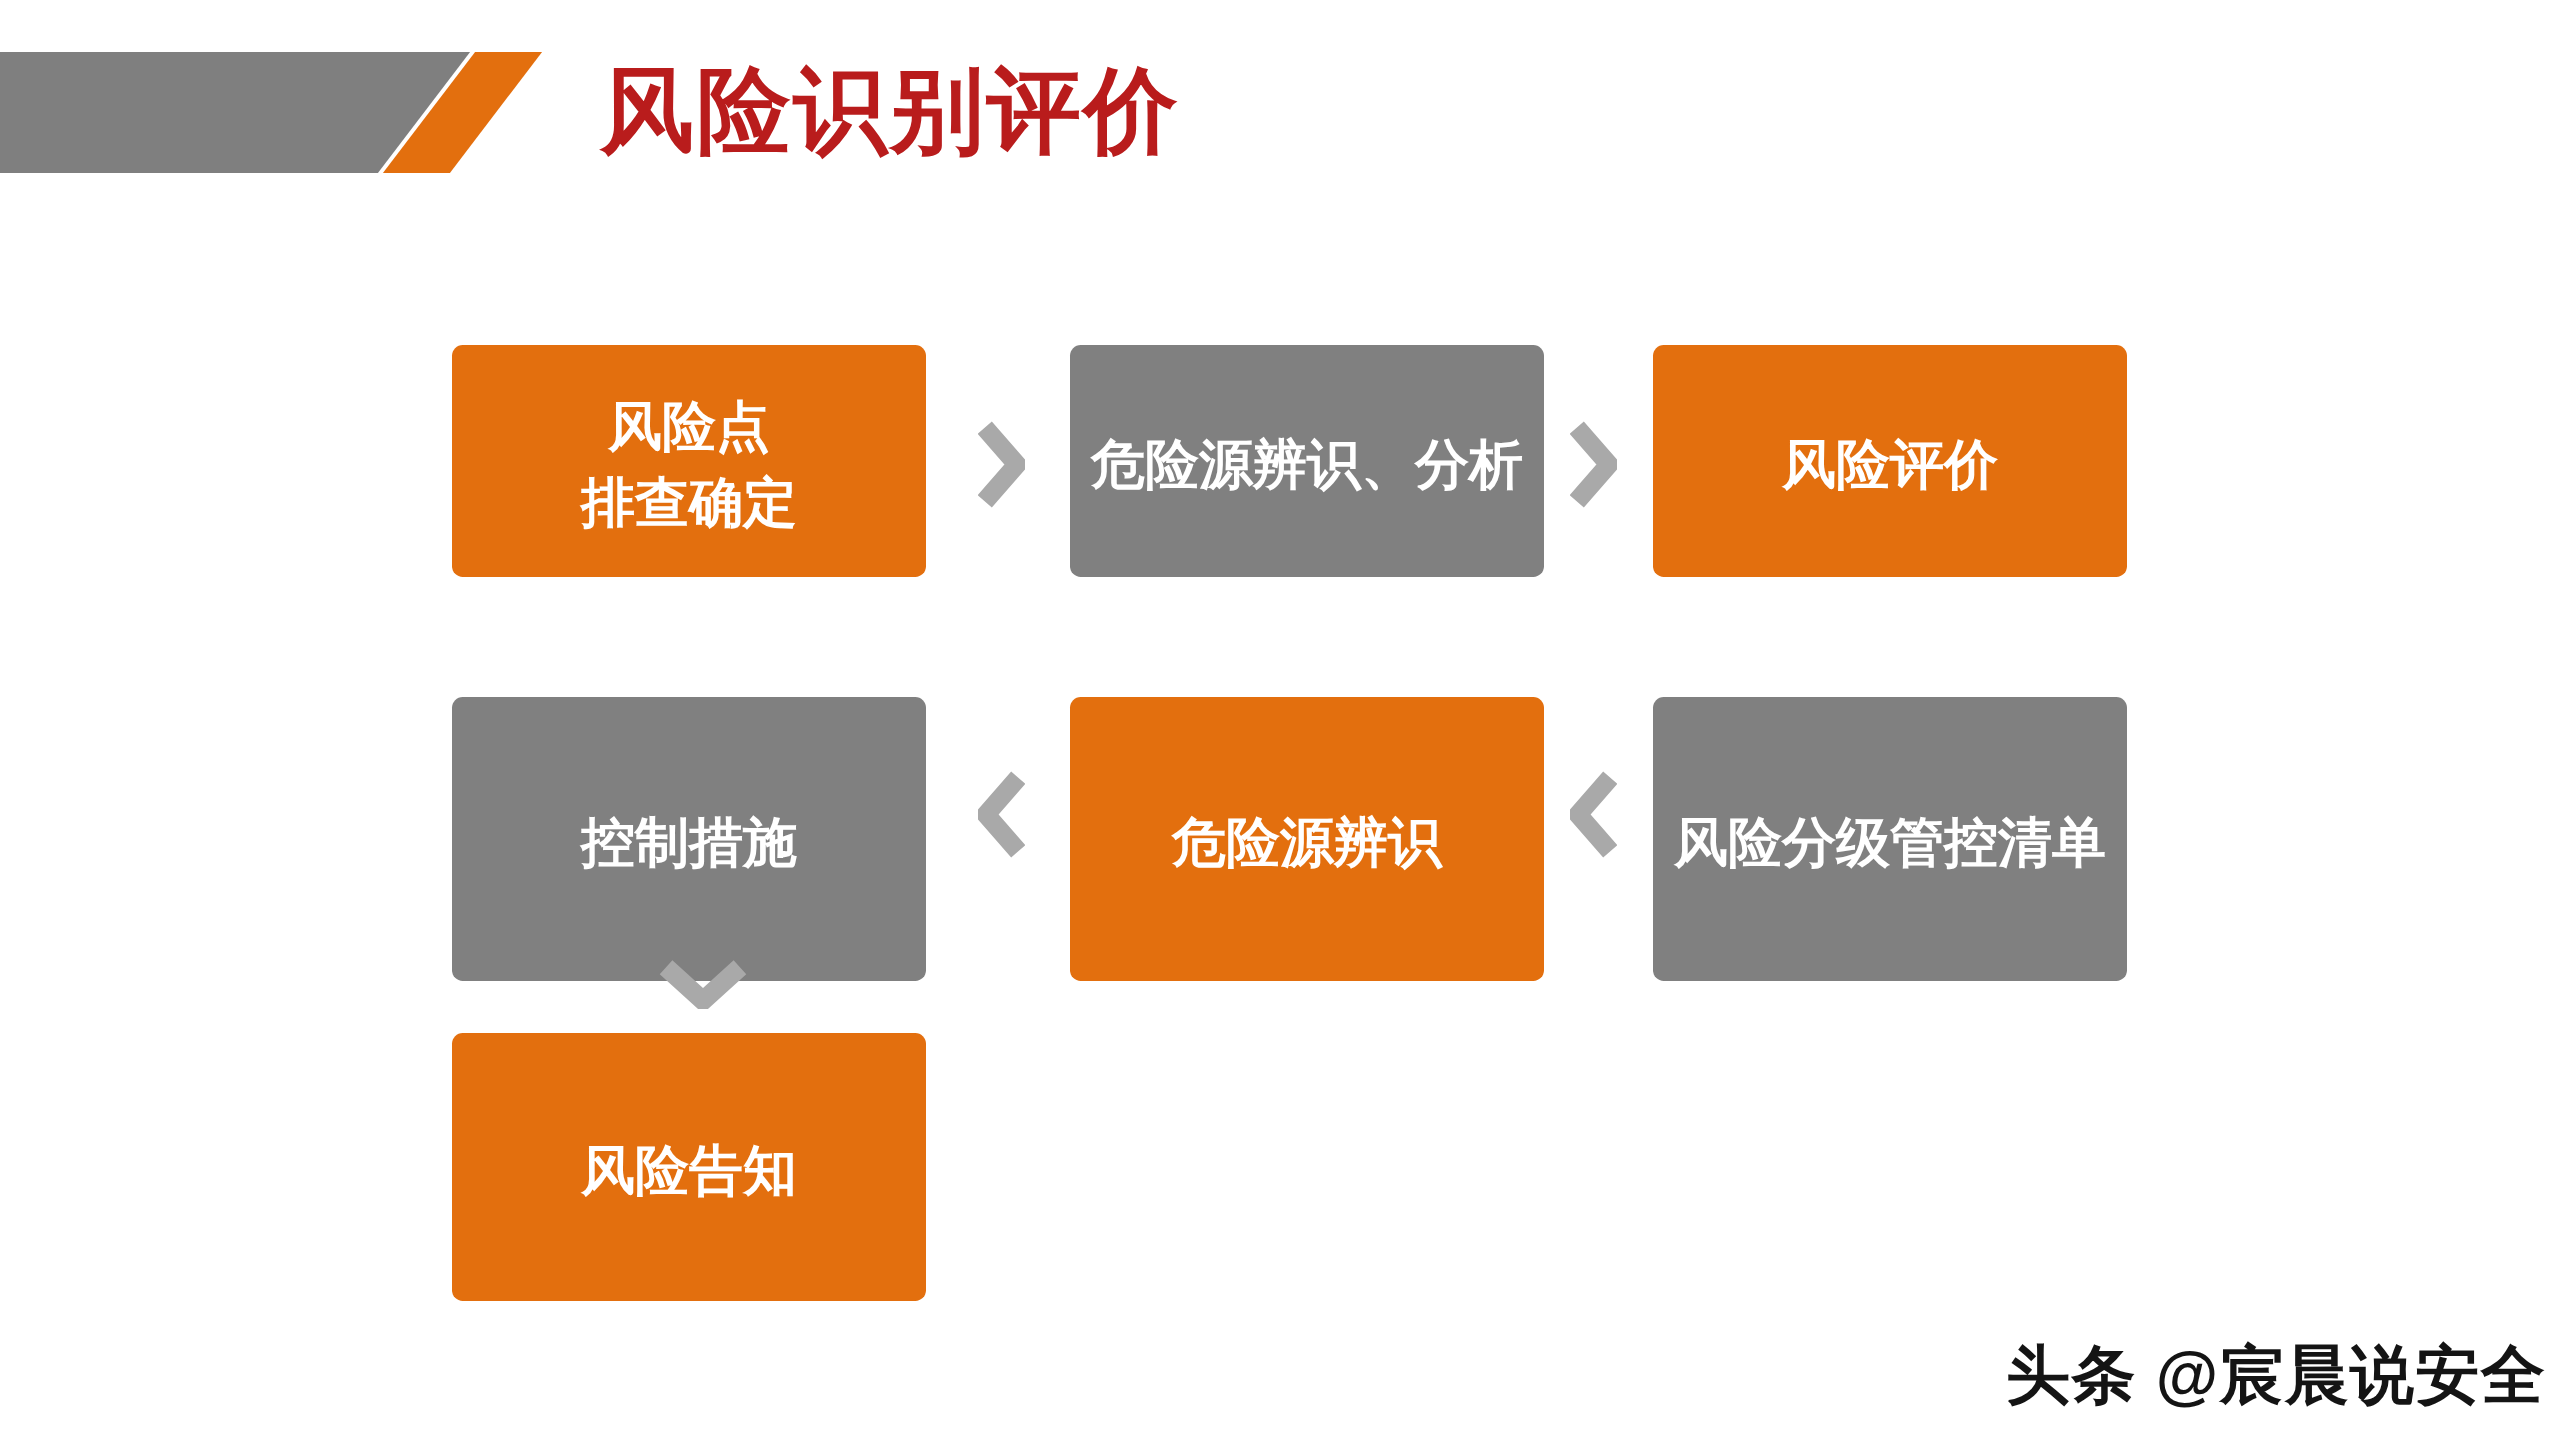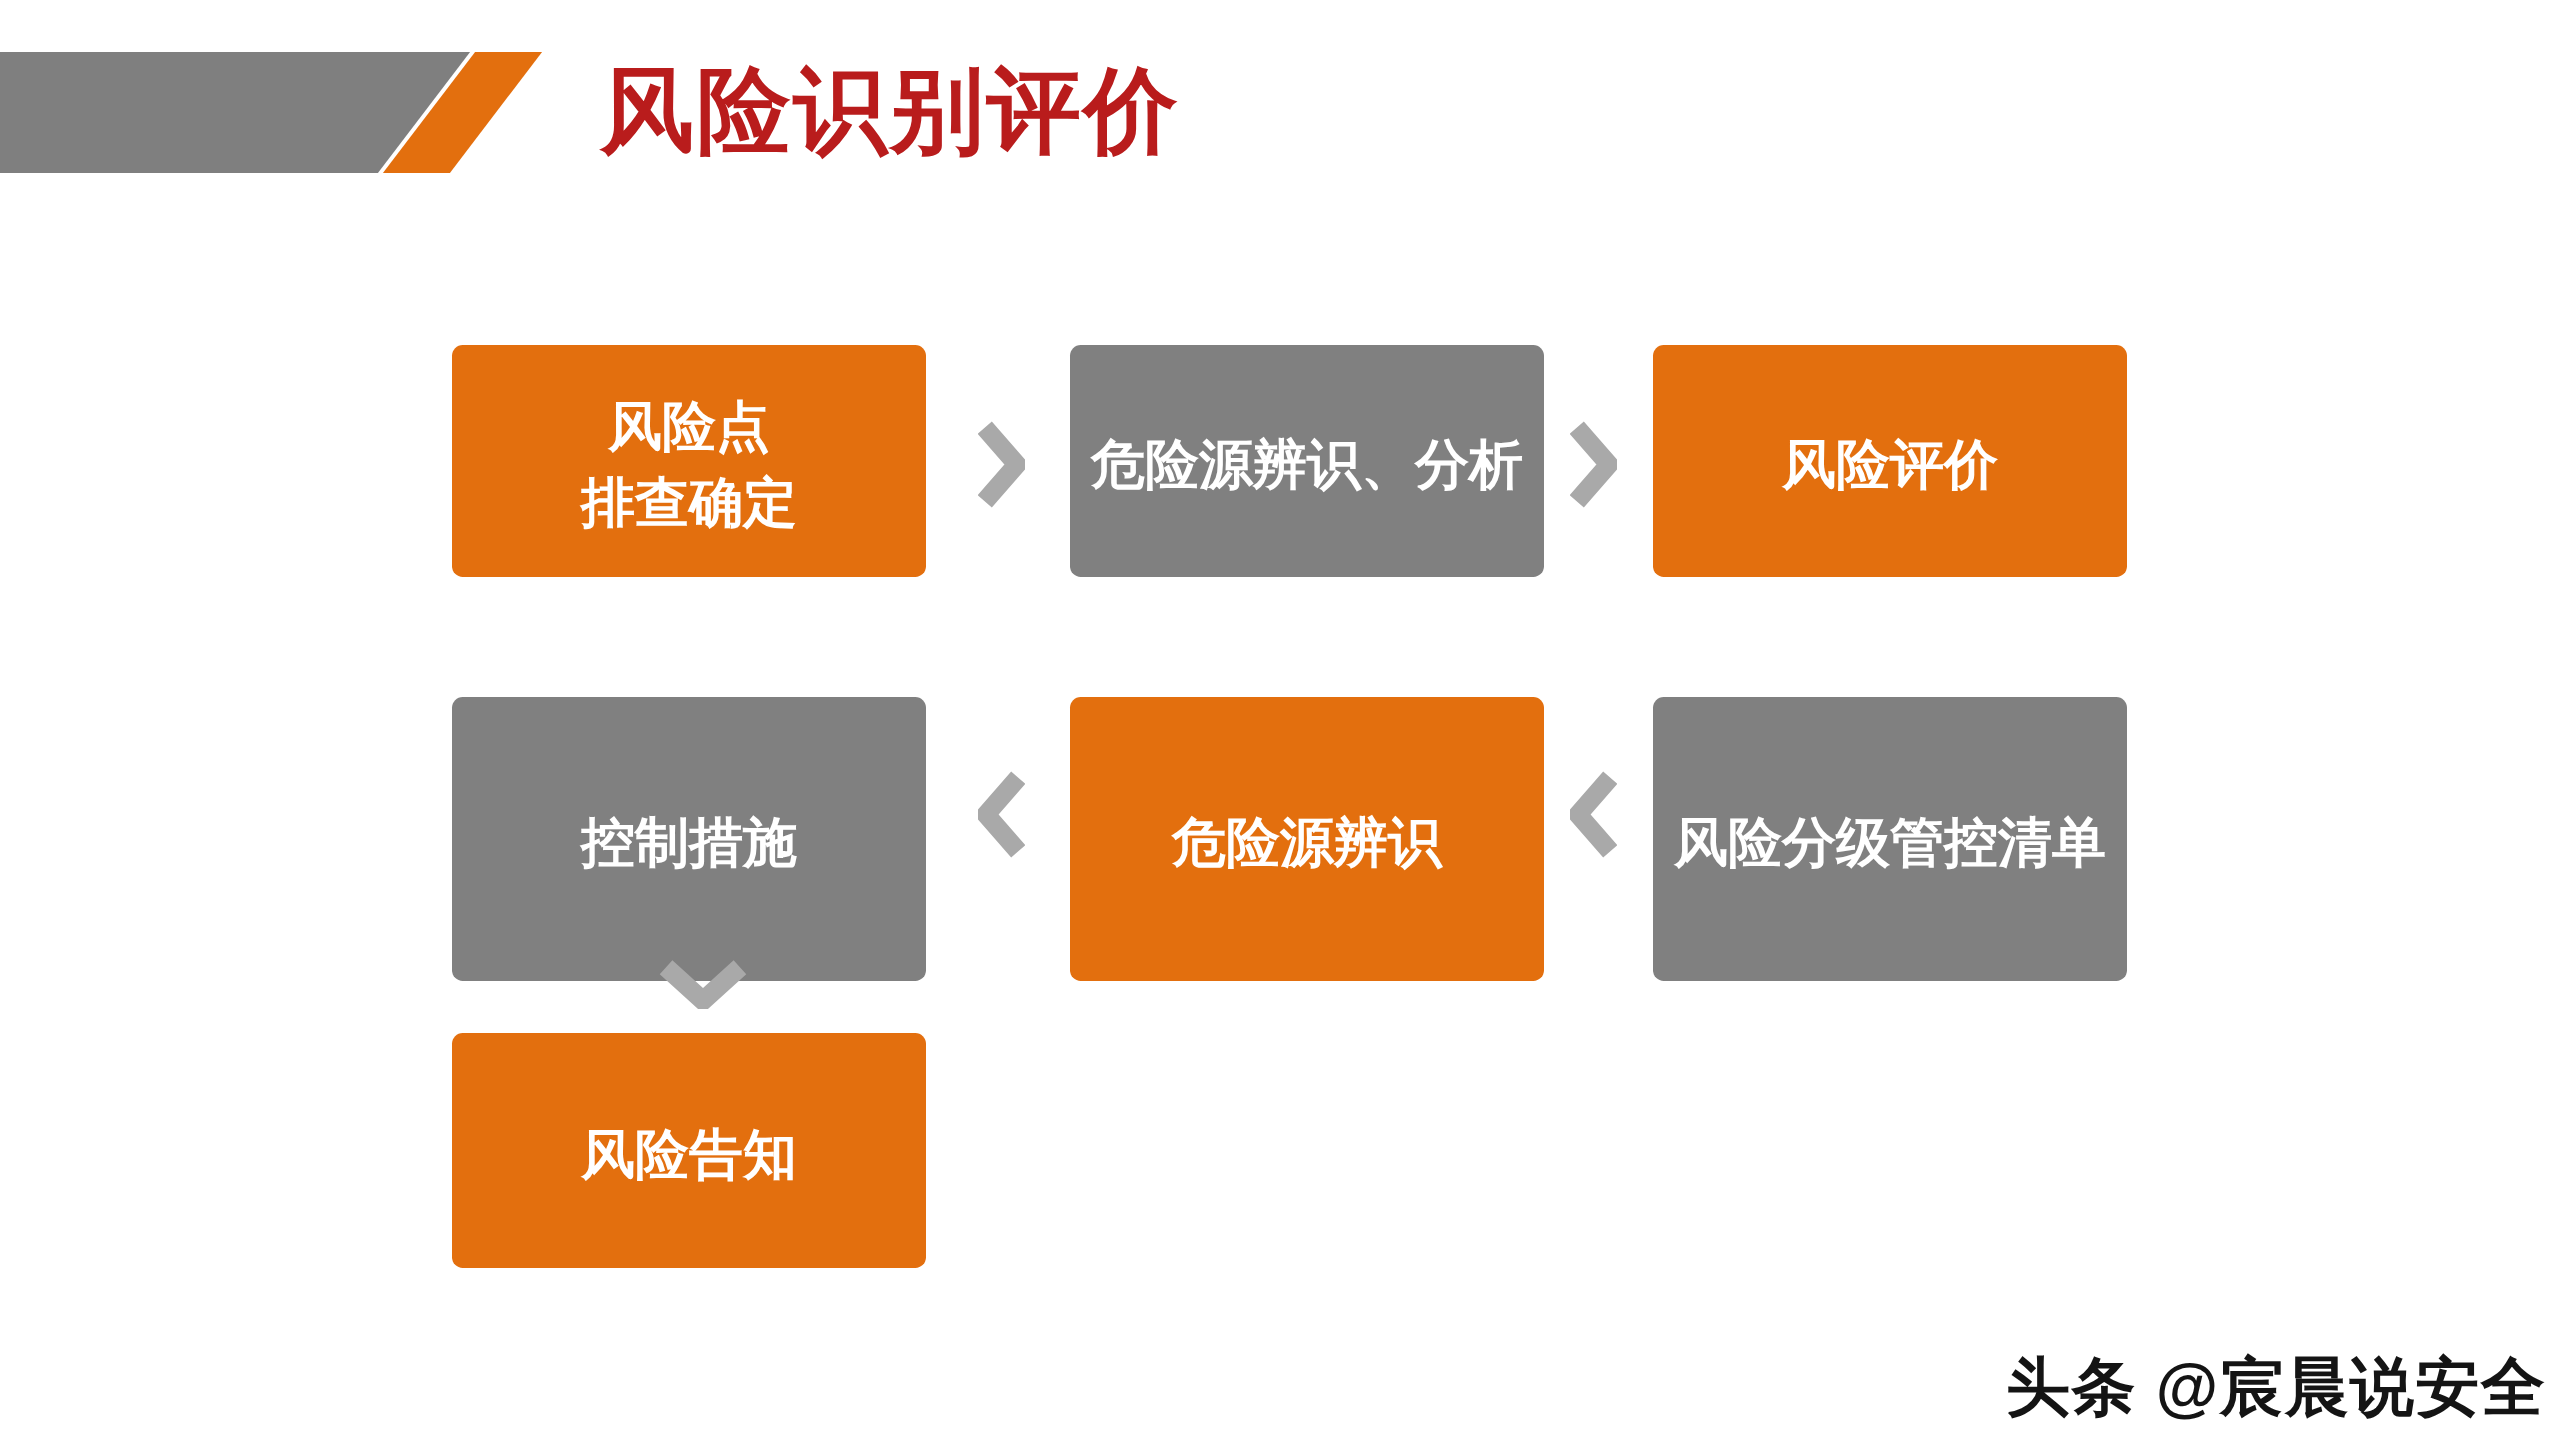--- a/index.html
+++ b/index.html
@@ -64,21 +64,21 @@
     line-height: 1.42;
     padding-top: 6.7px;
     box-sizing: border-box;
     white-space: nowrap;
   }
   .box.orange { background: #e36f0e; }
   .box.gray   { background: #808080; }
 
   .row1 { top: 345px;  height: 232px; }
   .row2 { top: 697px; height: 284px; }
-  .row3 { top: 1033px; height: 235px; }
+  .row3 { top: 1033px; height: 268px; }
   .col1 { left: 452px;  }
   .col2 { left: 1061px; margin-left: 9px; }
   .col3 { left: 1653px; }
 
   
   .chev {
     position: absolute;
     display: block;
   }
   .chev-h { width: 47px;  height: 87px; }
@@ -100,21 +100,20 @@
   .watermark {
     position: absolute;
     right: 30px;
     top: 1332px;
     font-size: 64px;
     font-weight: 900;
     color: #141414;
     letter-spacing: 1.3px;
     white-space: nowrap;
     text-shadow: 2px 2px 0 #ffffff;
-    margin-top: 12px;
   }
 </style>
 </head>
 <body>
 
 <div class="slide">
 
   <div>
     <div class="hdr-gray"></div>
     <div class="hdr-orange"></div>

